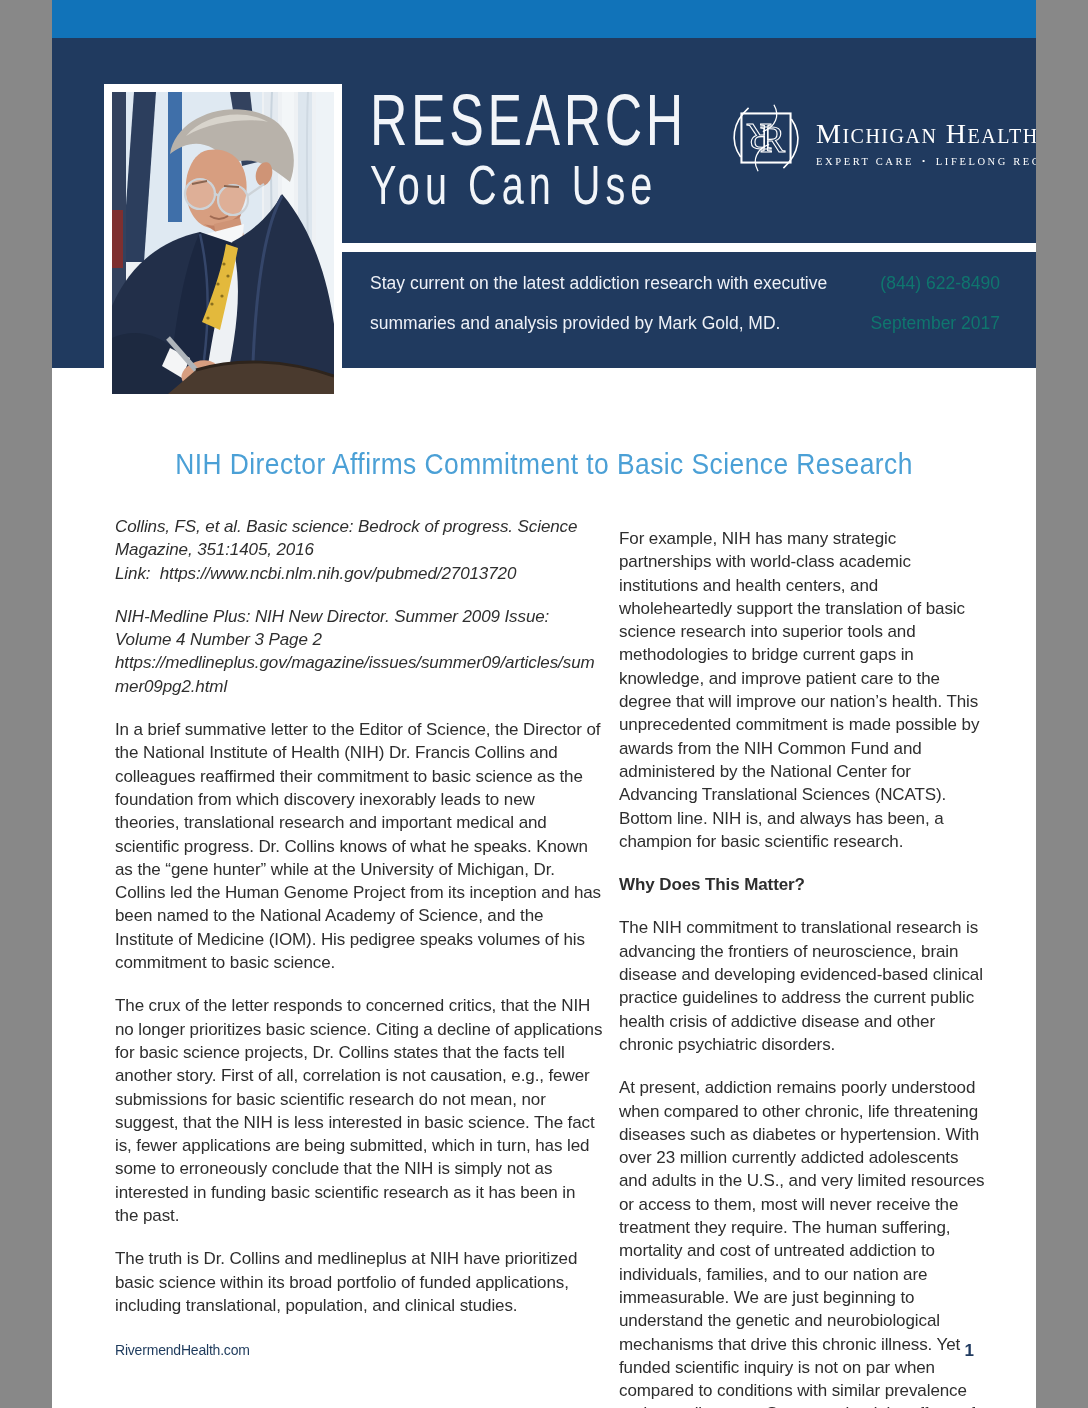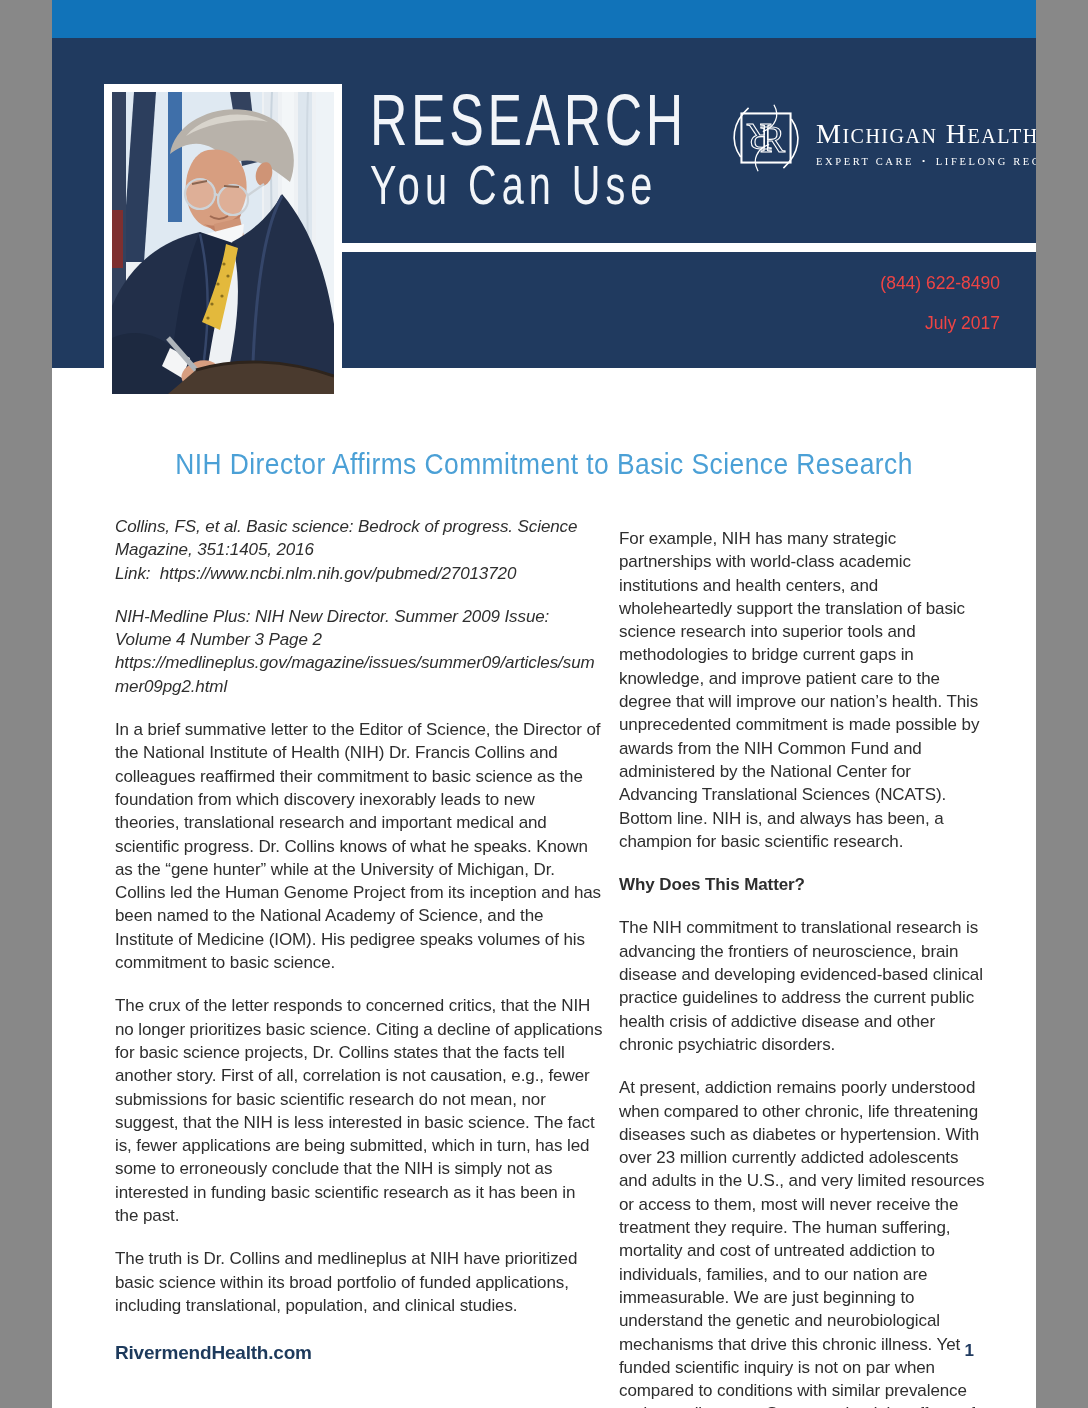--- a/index.html
+++ b/index.html
@@ -24,42 +24,42 @@
     font-family:"Liberation Serif", serif;font-variant:small-caps;
     font-size:28px;letter-spacing:1.5px;white-space:nowrap;line-height:30px;
   }
   .brand sup{font-size:11px;vertical-align:10px;letter-spacing:0;}
   .logo-tag{
     font-family:"Liberation Serif", serif;font-size:10.5px;letter-spacing:2.6px;
     margin-top:7px;display:flex;align-items:center;justify-content:center;gap:8px;white-space:nowrap;
   }
   .logo-tag .bullet{font-size:9px;}
   .band-text{position:absolute;left:318px;top:263px;z-index:4;color:#eef1f7;font-size:17.5px;line-height:40px;}
-  .band-meta{position:absolute;right:36px;top:263px;z-index:4;color:#ef4444;font-size:17.5px;line-height:40px;text-align:right;}
+  .band-meta{position:absolute;right:36px;top:263px;z-index:4;color:#0f766e;font-size:17.5px;line-height:40px;text-align:right;}
   
   .photo-frame{
     position:absolute;top:84px;left:52px;width:238px;height:318px;
     background:#ffffff;padding:8px;box-sizing:border-box;z-index:5;
   }
   .photo-frame svg{display:block;}
   
   .article{position:absolute;top:447px;left:0;right:0;}
   .article-title{
     margin:0;text-align:center;color:#4ba0d6;font-weight:300;font-size:30px;
     transform:scaleX(.88);letter-spacing:.5px;
   }
   .columns{display:flex;margin:34px 48px 0 63px;gap:16px;}
   .col-left{width:488px;flex:none;}
   .col-right{flex:1;margin-top:12px;}
   .columns p{margin:0 0 20px;font-size:17px;line-height:23.3px;color:#2e2e2e;letter-spacing:-.1px;}
   .citation{font-style:italic;overflow-wrap:anywhere;}
   .prewrap{white-space:pre-wrap;}
   .heading2{font-weight:bold;font-size:17.5px;color:#1d1d1d;margin:2px 0 24px;}
   
-  .footer-site{position:absolute;left:63px;top:1342px;font-size:19px;font-weight:bold;color:#1d3a5c;letter-spacing:-.2px;}
+  .footer-site{position:absolute;left:63px;top:1342px;font-size:14px;font-weight:normal;color:#1d3a5c;letter-spacing:-.2px;}
   .footer-page{position:absolute;right:62px;top:1341px;font-size:17px;font-weight:bold;color:#203a5f;}
 </style>
 </head>
 <body>
 
 <div class="page">
 
   <div class="topbar"></div>
   <div class="masthead"></div>
   <div class="divider-stripe"></div>
@@ -86,23 +86,27 @@
     <span class="logo-text">
       <span class="brand"><span>Michigan Health</span><sup>®</sup></span>
       <span class="logo-tag">
         <span>EXPERT CARE</span>
         <span class="bullet">•</span>
         <span>LIFELONG RECOVERY</span>
       </span>
     </span>
   </div>
 
+  <div class="band-text">
+    <div>Stay current on the latest addiction research with executive</div>
+    <div>summaries and analysis provided by Mark Gold, MD.</div>
+  </div>
   <div class="band-meta">
     <div>(844) 622-8490</div>
-    <div>July 2017</div>
+    <div>September 2017</div>
   </div>
 
   <div class="photo-frame">
     <span>
     <svg width="222" height="302" viewBox="0 0 222 302">
       <rect width="222" height="302" fill="#eef1f4"></rect>
 
       <rect x="0" y="0" width="150" height="170" fill="#dfe9f2"></rect>
       <rect x="152" y="0" width="14" height="302" fill="#e4eaf0"></rect>
       <rect x="170" y="0" width="12" height="302" fill="#f3f6f8"></rect>

